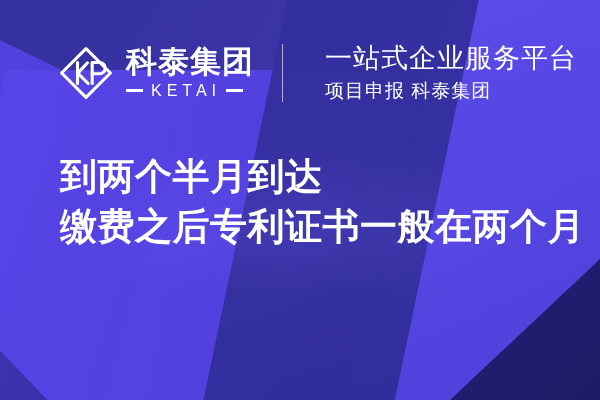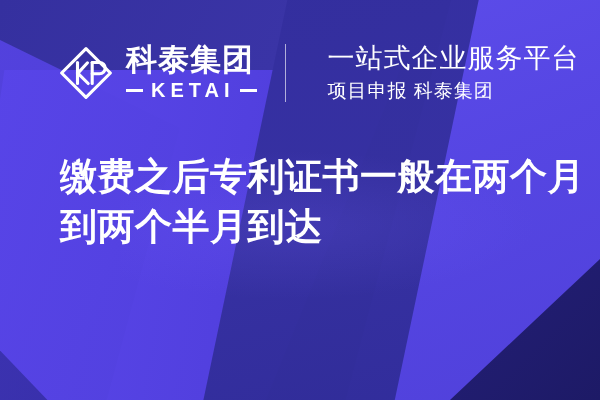--- a/index.html
+++ b/index.html
@@ -126,22 +126,22 @@
     display:flex; align-items:center;
     margin-top:3px;
   }
   .logo-dash{
     display:block;
     width:17px; height:3px;
     background:#ffffff;
     flex:0 0 17px;
   }
   .logo-en{
-    font-size:20px;
-    font-weight:700;
+    font-size:16px;
+    font-weight:400;
     color:#ffffff;
     letter-spacing:5px;
     padding:0 5px 0 8px;
     white-space:nowrap;
   }
 
   .header-divider{
     width:1px; height:58px;
     background:rgba(255,255,255,.62);
     margin:0 26px 0 28px;
@@ -232,17 +232,17 @@
     <div class="header-divider"></div>
 
     <div class="tagline-block">
       <div class="tagline-main">一站式企业服务平台</div>
       <div class="tagline-sub">项目申报 科泰集团</div>
     </div>
 
   </div>
 
   <div class="headline">
+    <div class="headline-line">到两个半月到达</div>
     <div class="headline-line">缴费之后专利证书一般在两个月</div>
-    <div class="headline-line">到两个半月到达</div>
   </div>
 
 </div>
 
 </body></html>

